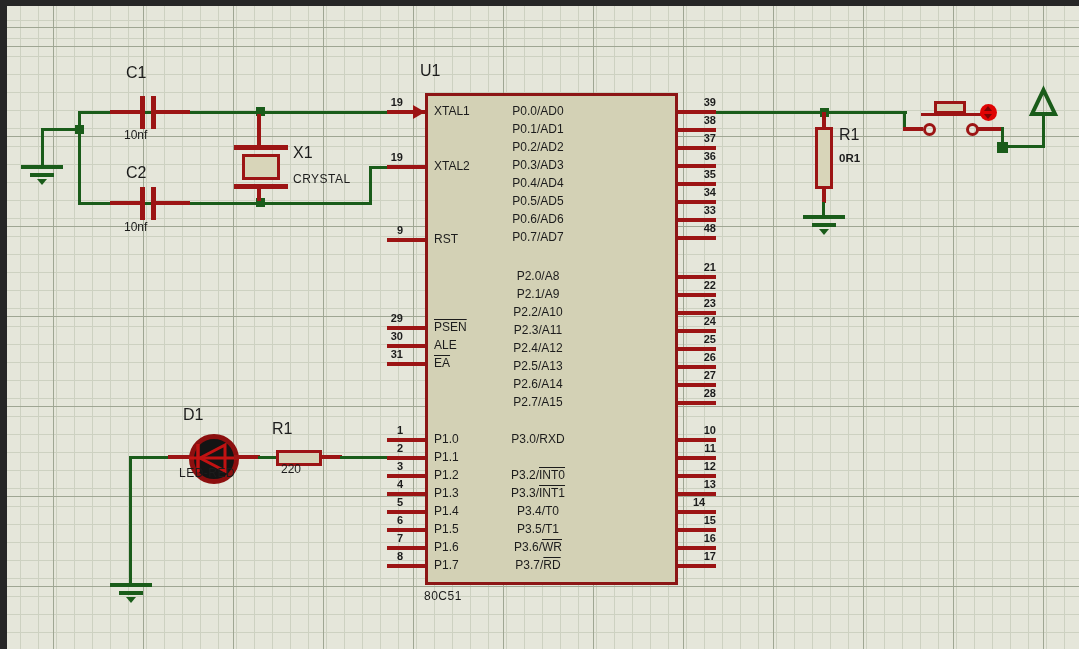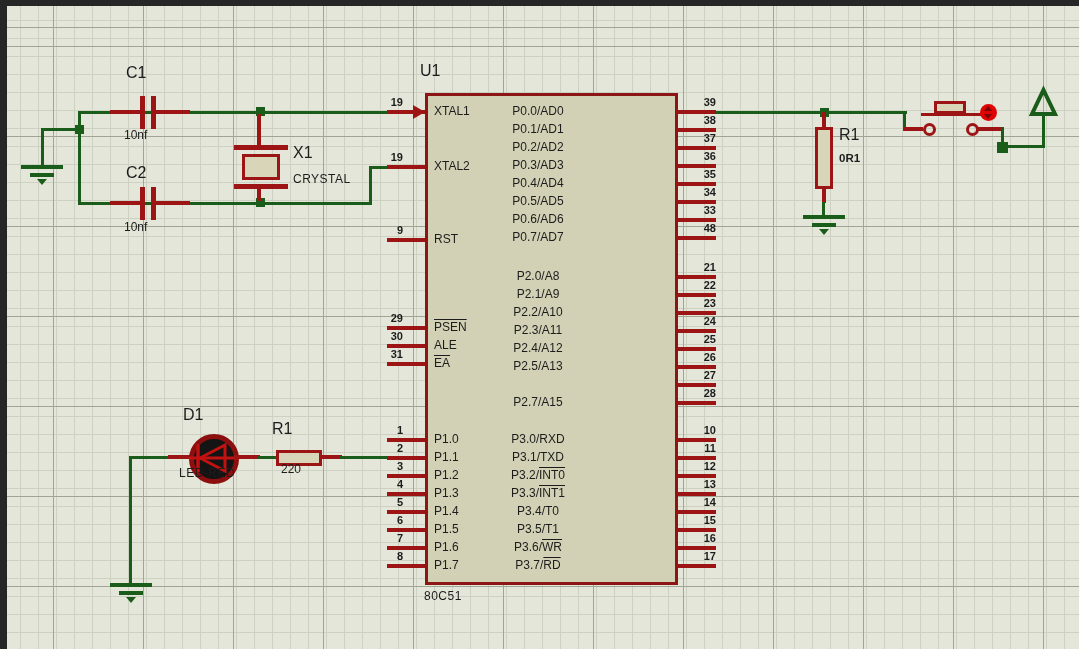--- a/index.html
+++ b/index.html
@@ -233,37 +233,37 @@
     <div class="pnum" style="top: 315px; left: 682px;">24</div>
     <div class="plab pr" style="top: 323px; left: 408px;"><span>P2.3/A11</span></div>
     <div class="hr" style="top: 347px; left: 678px; width: 38px;"></div>
     <div class="pnum" style="top: 333px; left: 682px;">25</div>
     <div class="plab pr" style="top: 341px; left: 408px;"><span>P2.4/A12</span></div>
     <div class="hr" style="top: 365px; left: 678px; width: 38px;"></div>
     <div class="pnum" style="top: 351px; left: 682px; text-align: right;">26</div>
     <div class="plab pr" style="top: 359px; left: 408px;"><span>P2.5/A13</span></div>
     <div class="hr" style="top: 383px; left: 678px; width: 38px;"></div>
     <div class="pnum" style="top: 369px; left: 682px;">27</div>
+    <div class="plab pr" style="top: 377px; left: 408px;"><span>P2.6/A14</span></div>
     <div class="hr" style="top: 401px; left: 678px; width: 38px;"></div>
     <div class="pnum" style="top: 387px; left: 682px;">28</div>
     <div class="plab pr" style="top: 395px; left: 408px;"><span>P2.7/A15</span></div>
     <div class="hr" style="top: 438px; left: 678px; width: 38px;"></div>
     <div class="pnum" style="top: 424px; left: 682px;">10</div>
     <div class="plab pr" style="top: 432px; left: 408px;"><span>P3.0/RXD</span></div>
     <div class="hr" style="top: 456px; left: 678px; width: 38px;"></div>
     <div class="pnum" style="top: 442px; left: 682px;">11</div>
-    <div class="plab pr" style="top: 450px; left: 408px;"><span>P3.1/TXD</span></div>
     <div class="hr" style="top: 474px; left: 678px; width: 38px;"></div>
     <div class="pnum" style="top: 460px; left: 682px;">12</div>
     <div class="plab pr" style="top: 468px; left: 408px;"><span>P3.2/</span><span class="ov">INT0</span></div>
     <div class="hr" style="top: 492px; left: 678px; width: 38px;"></div>
     <div class="pnum" style="top: 478px; left: 682px;">13</div>
     <div class="plab pr" style="top: 486px; left: 408px;"><span>P3.3/</span><span class="ov">INT1</span></div>
     <div class="hr" style="top: 510px; left: 678px; width: 38px;"></div>
-    <div class="pnum" style="top: 496px; left: 682px;">14</div>
+    <div class="pnum" style="top: 496px; left: 682px; text-align: center;">14</div>
     <div class="plab pr" style="top: 504px; left: 408px;"><span>P3.4/T0</span></div>
     <div class="hr" style="top: 528px; left: 678px; width: 38px;"></div>
     <div class="pnum" style="top: 514px; left: 682px;">15</div>
     <div class="plab pr" style="top: 522px; left: 408px;"><span>P3.5/T1</span></div>
     <div class="hr" style="top: 546px; left: 678px; width: 38px;"></div>
     <div class="pnum" style="top: 532px; left: 682px;">16</div>
     <div class="plab pr" style="top: 540px; left: 408px;"><span>P3.6/</span><span class="ov">WR</span></div>
     <div class="hr" style="top: 564px; left: 678px; width: 38px;"></div>
     <div class="pnum" style="top: 550px; left: 682px;">17</div>
     <div class="plab pr" style="top: 558px; left: 408px;"><span>P3.7/</span><span class="ov">RD</span></div>

